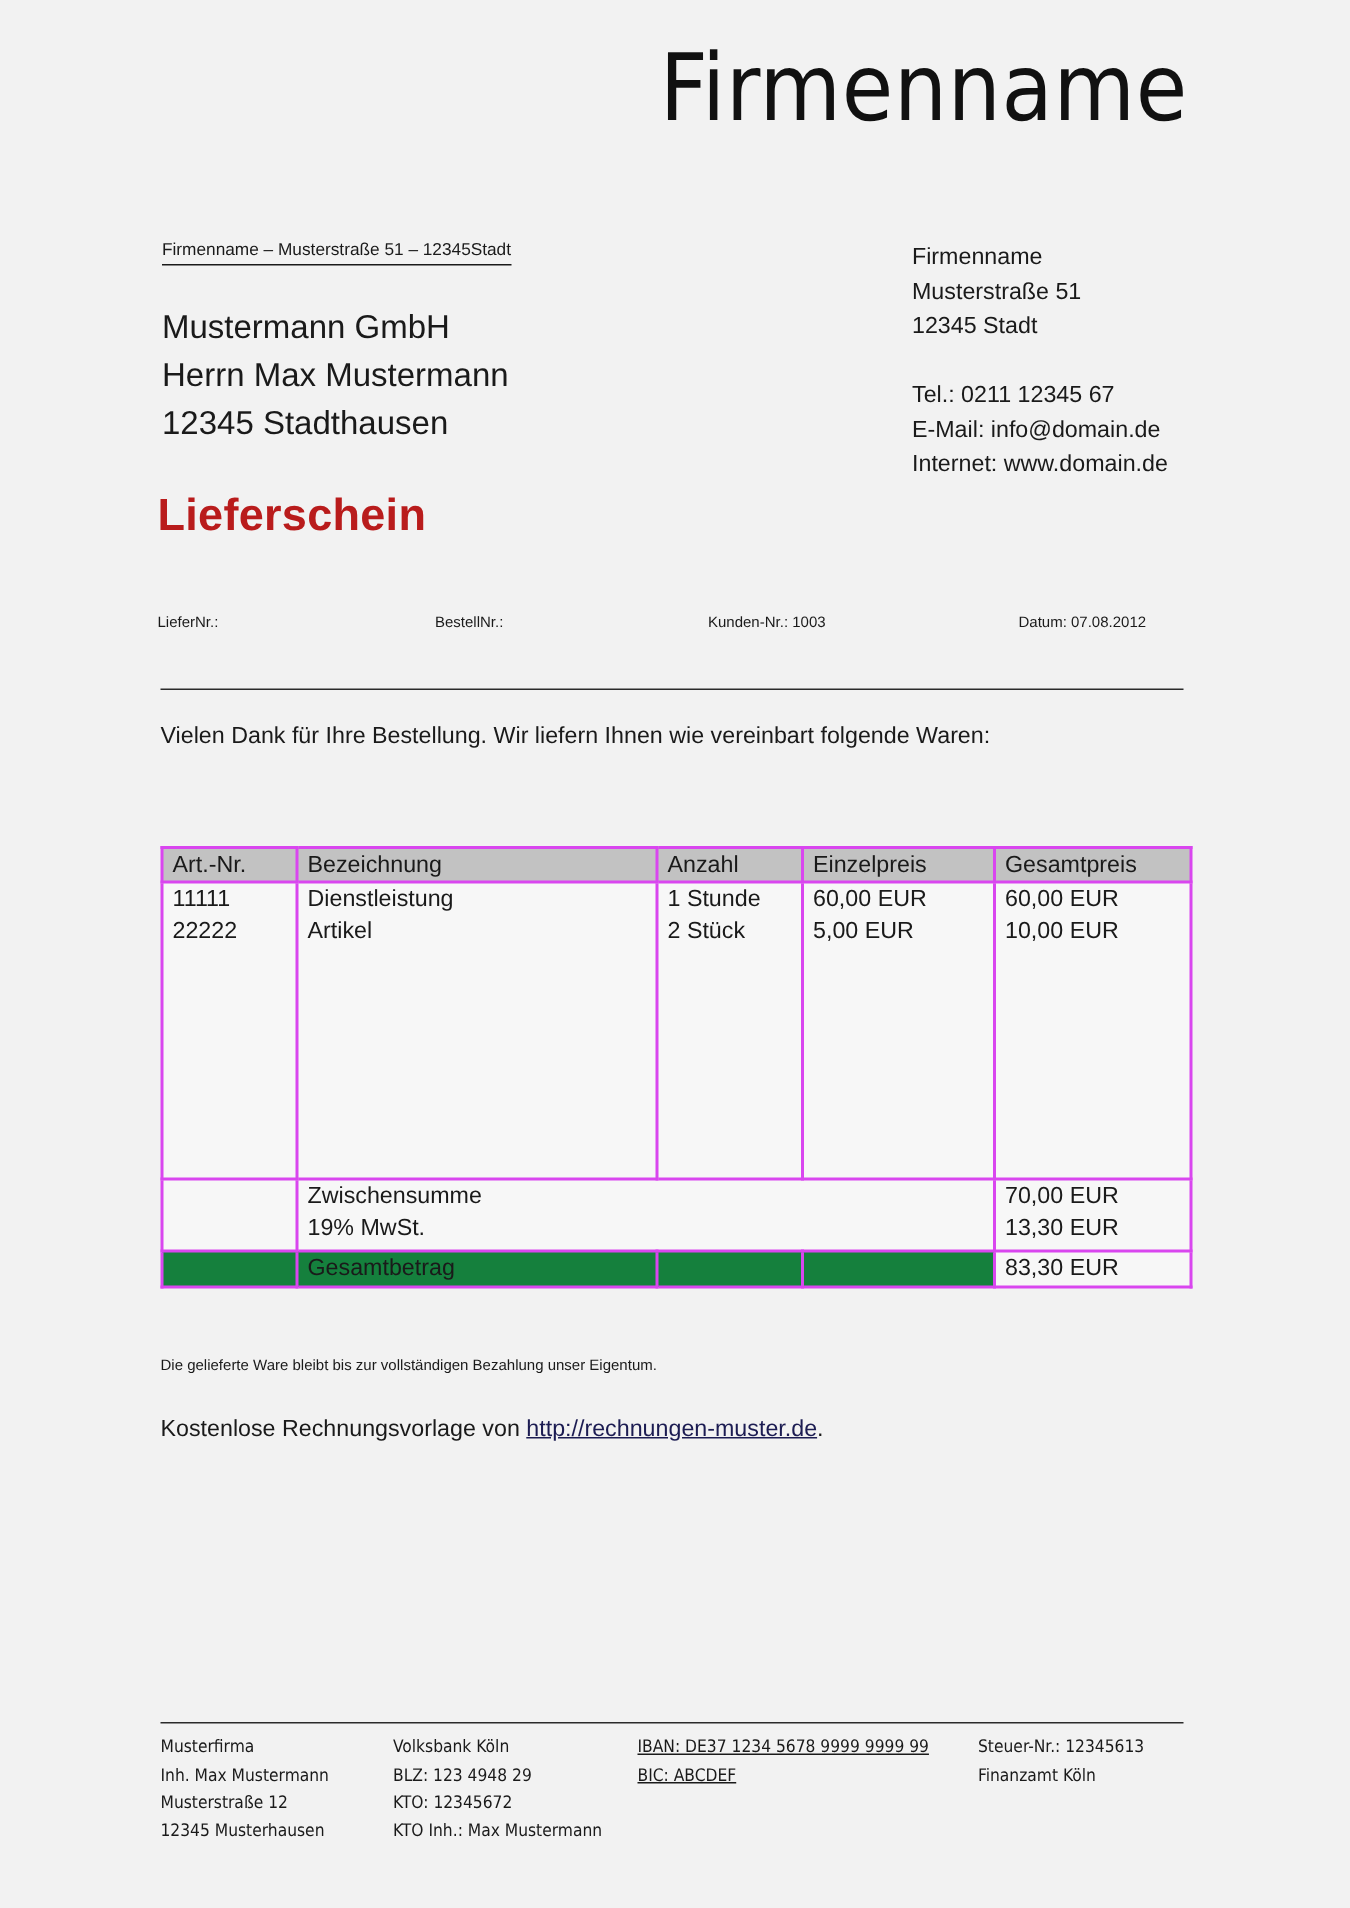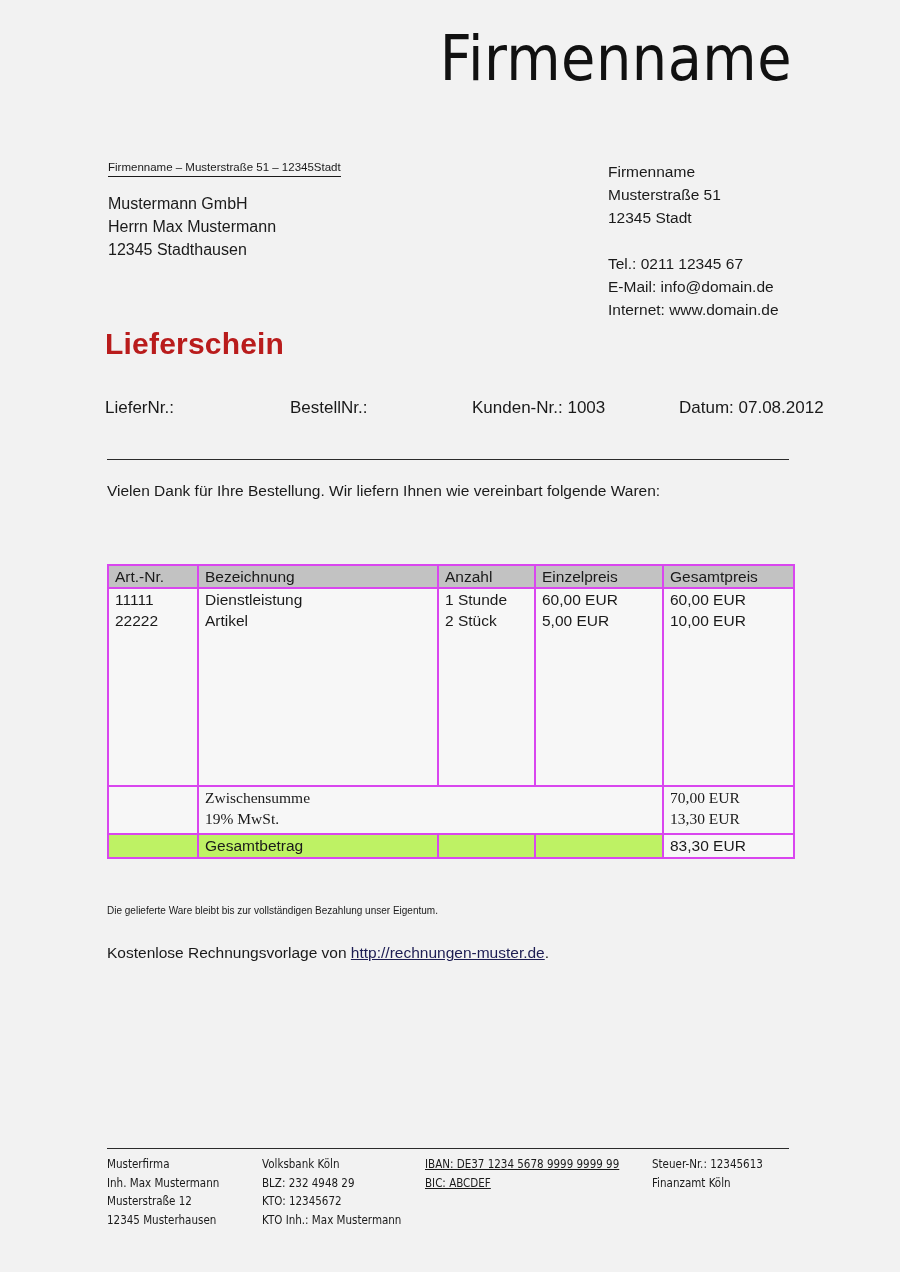--- a/index.html
+++ b/index.html
@@ -49,23 +49,23 @@
     font-size: 11.5px;
     line-height: 1.3;
     color: #1a1a1a;
     border-bottom: 1px solid #1a1a1a;
     padding-bottom: 1px;
     display: inline-block;
     white-space: nowrap;
   }
   .recipient {
     position: absolute;
-    top: 192px;
+    top: 202px;
     left: 108px;
-    font-size: 16px;
+    font-size: 22px;
     line-height: 1.45;
     white-space: nowrap;
   }
 
   .contact-block {
     position: absolute;
     top: 161px;
     left: 608px;
     font-size: 15.5px;
     line-height: 1.47;
@@ -82,25 +82,25 @@
     left: 105px;
     font-size: 30px;
     font-weight: bold;
     letter-spacing: 0.2px;
     color: #b91c1c;
   }
 
   
   .ref-row {
     position: absolute;
-    top: 398px;
+    top: 410px;
     left: 105px;
     width: 686px;
     height: 22px;
-    font-size: 17px;
+    font-size: 10px;
     white-space: nowrap;
   }
   .ref-row .ref {
     position: absolute;
     top: 0;
   }
   .ref-liefer   { left: 0px; }
   .ref-bestell  { left: 185px; }
   .ref-kunden   { left: 367px; }
   .ref-datum    { left: 574px; }
@@ -160,24 +160,23 @@
 
   .items-body td {
     height: 194px;
   }
   .items-body .cell-lines div {
     white-space: nowrap;
   }
 
   .totals-label-cell {
     height: 44px;
-    font-family: Liberation Serif, serif;
   }
   .row-total td {
-    background: #bef264;
+    background: #15803d;
     height: 22px;
     line-height: 22px;
     padding-top: 0;
     padding-bottom: 0;
   }
   .row-total td.amount-cell {
     background: #f7f7f7;
   }
 
   
@@ -338,21 +337,21 @@
   <div class="footer-rule"></div>
   <div class="footer">
     <div class="fcol fcol-1">
       <div>Musterfirma</div>
       <div>Inh. Max Mustermann</div>
       <div>Musterstraße 12</div>
       <div>12345 Musterhausen</div>
     </div>
     <div class="fcol fcol-2">
       <div>Volksbank Köln</div>
-      <div>BLZ: 232 4948 29</div>
+      <div>BLZ: 123 4948 29</div>
       <div>KTO: 12345672</div>
       <div>KTO Inh.: Max Mustermann</div>
     </div>
     <div class="fcol fcol-3">
       <div>IBAN: DE37 1234  5678 9999 9999 99</div>
       <div>BIC: ABCDEF</div>
     </div>
     <div class="fcol fcol-4">
       <div>Steuer-Nr.: 12345613</div>
       <div>Finanzamt Köln</div>

